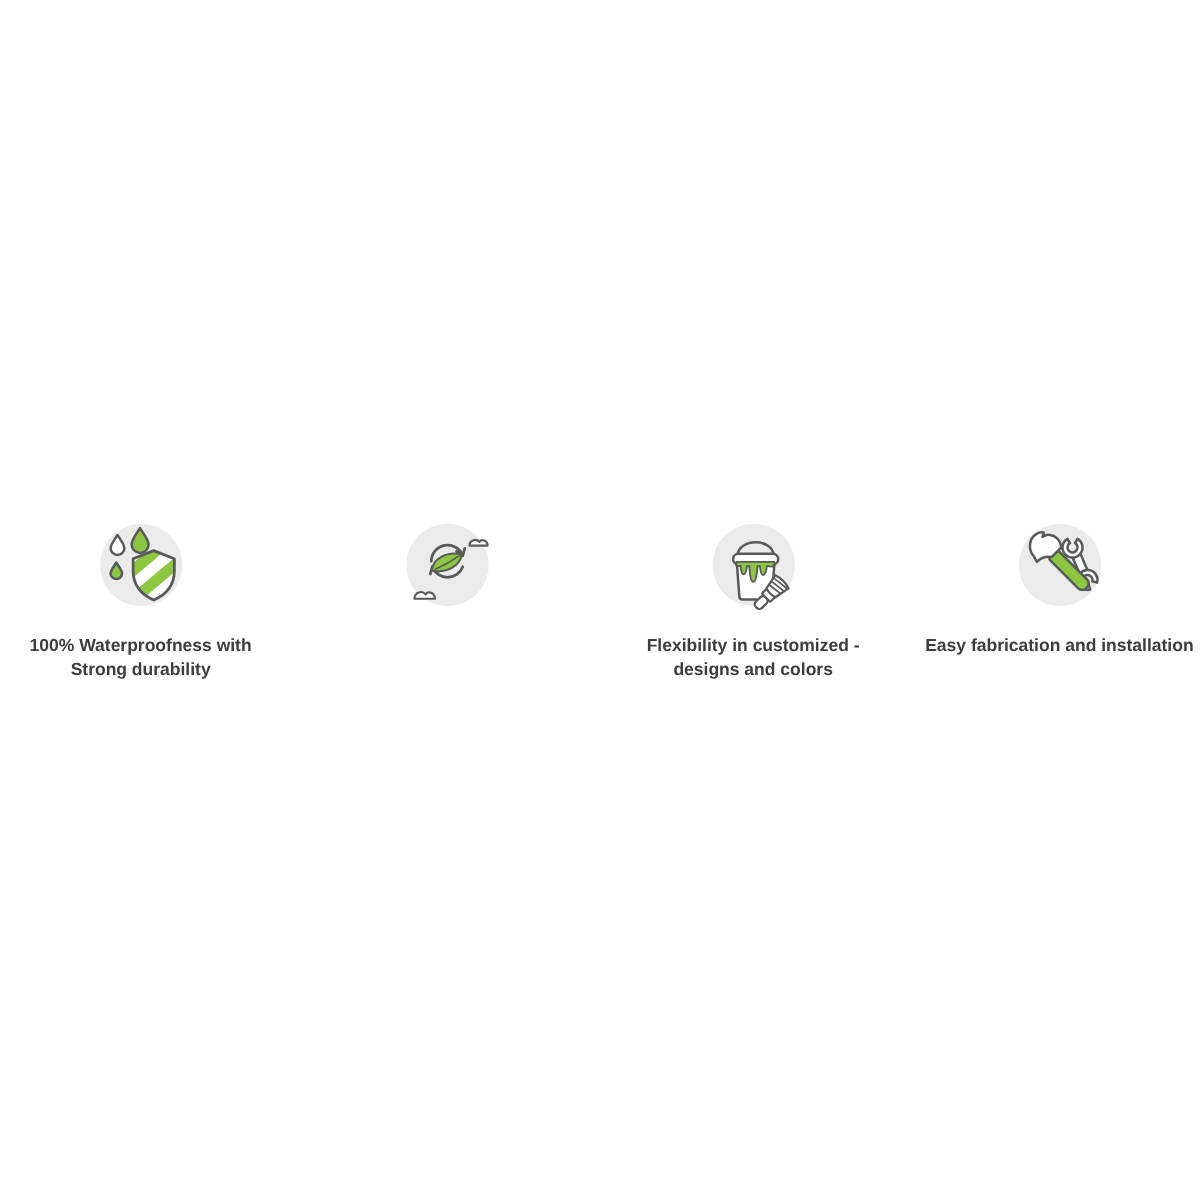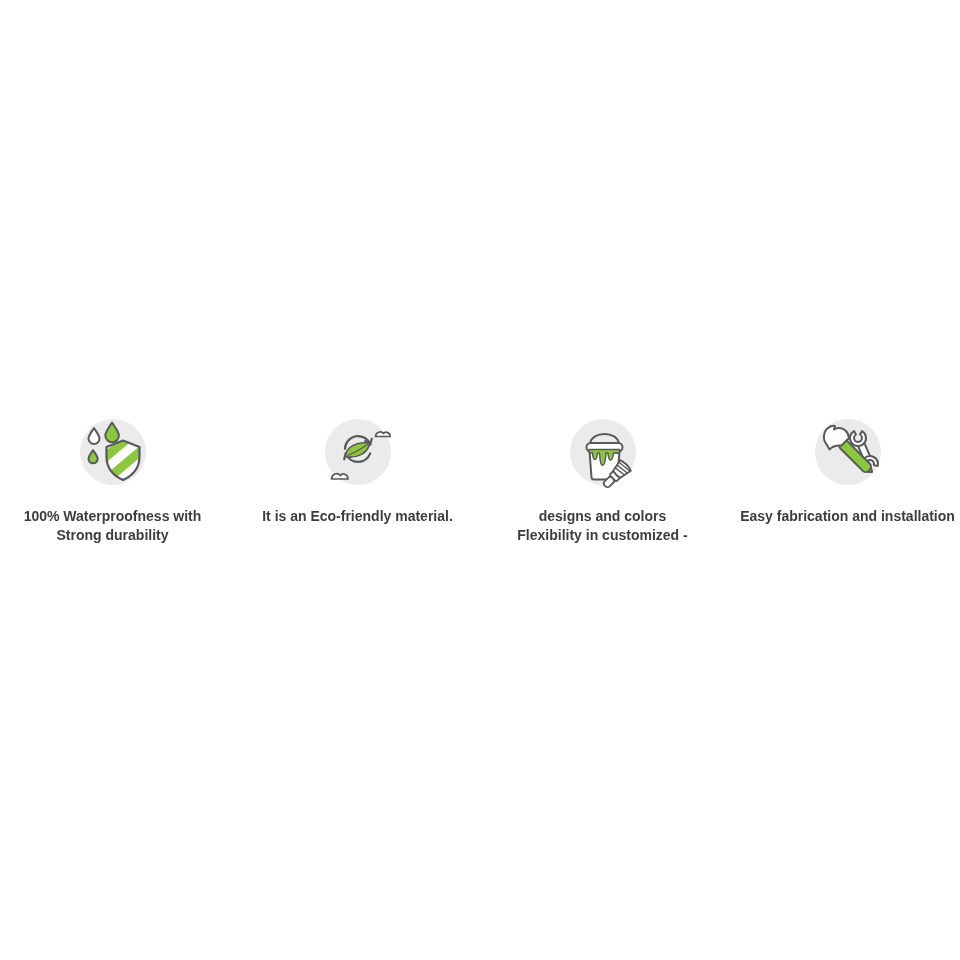--- a/index.html
+++ b/index.html
@@ -90,43 +90,42 @@
         <path class="o" style="stroke-width:2.2" d="M40.2 22.1 L45.2 25.6 L46.8 19.7"></path>
         <path class="o" style="stroke-width:2.2" d="M45.2 34.4 A13 13 0 0 1 20.8 34.4"></path>
         <path class="o" style="stroke-width:2.2" d="M25.8 37.9 L20.8 34.4 L19.2 40.3"></path>
         <path class="fg o" style="fill:var(--green);stroke-width:1.6" d="M20.5 37.5 C21 28.5 31 22 44.5 24.3 C43.5 33 33 40 20.5 37.5 Z"></path>
         <path class="o" style="stroke-width:1.3" d="M23 36.5 C30 33.5 37 29.5 42.5 25.5"></path>
         <path class="fw o" style="fill:#fff;stroke-width:1.7" d="M50.5 17.5 c0.3 -4.5 5.5 -6 8 -3 c1.6 -2.5 6.5 -1.6 6.6 3 z"></path>
         <path class="fw o" style="fill:#fff;stroke-width:1.7" d="M6.5 60 c0.3 -5.2 6 -7 9 -3.5 c1.8 -2.8 7.3 -1.8 7.5 3.5 z"></path>
       </svg>
     </div>
     <div class="caption">
-      <div>It is an Eco-friendly material.</div>
     </div>
   </div>
 
   <div class="feature">
     <div class="icon-wrap">
       <svg width="66" height="66" viewBox="0 0 66 66">
         <circle class="fc" cx="33" cy="33" r="33"></circle>
         <path class="o" d="M20 25 C21.5 11.5 47.5 11.5 49 25"></path>
         <path class="fw o" style="fill:#fff" d="M19.5 32 L21.5 58.5 Q21.7 60.5 24 60.5 H45 Q47.3 60.5 47.5 58.5 L49.5 32 Z"></path>
         <rect class="fw o" style="fill:#fff" x="16.5" y="24" width="36" height="8.5" rx="4.2"></rect>
         <path class="fg o" style="fill:var(--green);stroke-width:1.5" d="M19 30.5 H49.5 V33.5 C47.5 34.8 46 34.3 45 33.8 C44.5 34 44 34 43.5 34 C43 38.5 42 41 40.5 41 C39 41 38.3 38 38 34 C37.3 34 36.7 34 36 34 C35.6 41 34.5 46.5 32.5 46.5 C30.5 46.5 29.8 40 29.5 34 C28.8 34 28.2 34 27.5 34 C27.2 37.5 26.3 40.5 24.8 40.5 C23.3 40.5 22.7 37 22.4 33.6 C21.2 34.2 20 33.8 19 33 Z"></path>
         <g transform="translate(34 68) rotate(-45)">
           <rect class="fw o" style="fill:#fff;stroke-width:1.8" x="1.5" y="-3.5" width="11" height="7" rx="3"></rect>
           <rect class="fw o" style="fill:#fff;stroke-width:1.8" x="12.5" y="-4.7" width="5.5" height="9.4" rx="1"></rect>
           <path class="fw o" style="fill:#fff;stroke-width:1.8" d="M18 -5 L30.5 -7.5 Q33 0 30.5 7.5 L18 5 Q16.5 0 18 -5 Z"></path>
           <path class="o" style="stroke-width:1.4" d="M21.5 -5.6 L23 5.6 M24.8 -6.2 L26.3 6.2 M28 -6.9 L29.5 6.9"></path>
         </g>
       </svg>
     </div>
     <div class="caption">
+      <div>Flexibility in customized -</div>
       <div>designs and colors</div>
-      <div>Flexibility in customized -</div>
     </div>
   </div>
 
   <div class="feature">
     <div class="icon-wrap">
       <svg width="66" height="66" viewBox="0 0 66 66">
         <circle class="fc" cx="33" cy="33" r="33"></circle>
         <path class="fw o" style="fill:#fff" d="M42.9 26.6 L49.1 23.4 L55.1 37.4 L48.9 40.6 Z"></path>
         <path class="fw o" style="fill:#fff" d="M47 12.1 A8 8 0 1 1 39 12.1 L41 15.5 A4 4 0 1 0 45 15.5 Z"></path>
         <path class="fw o" style="fill:#fff" d="M57.1 52.7 A8 8 0 1 1 62.7 47.1 L58.9 46 A4 4 0 1 0 56 48.9 Z"></path>

